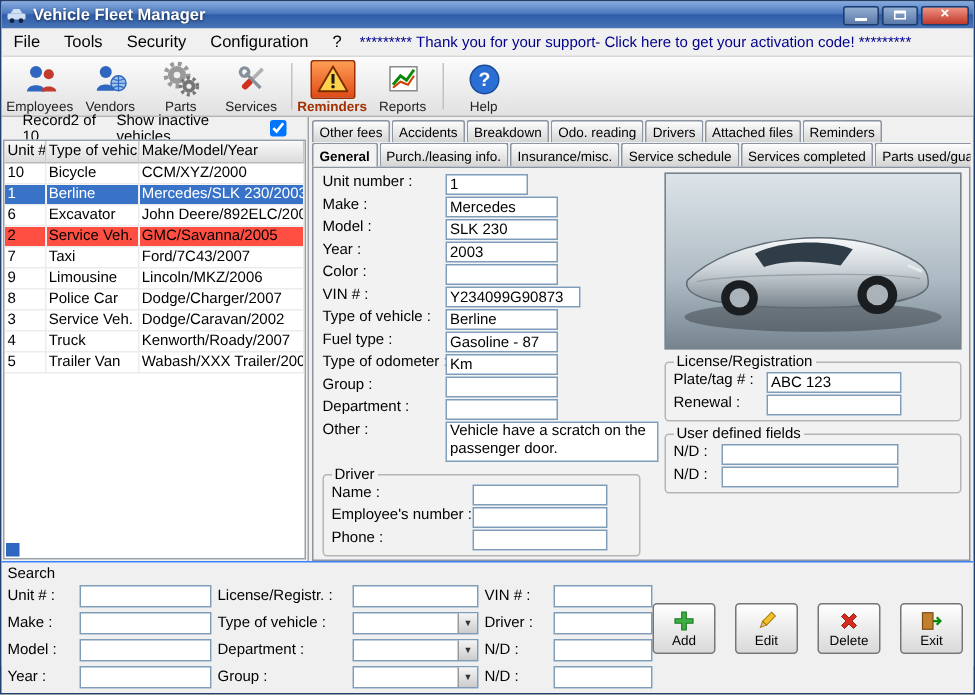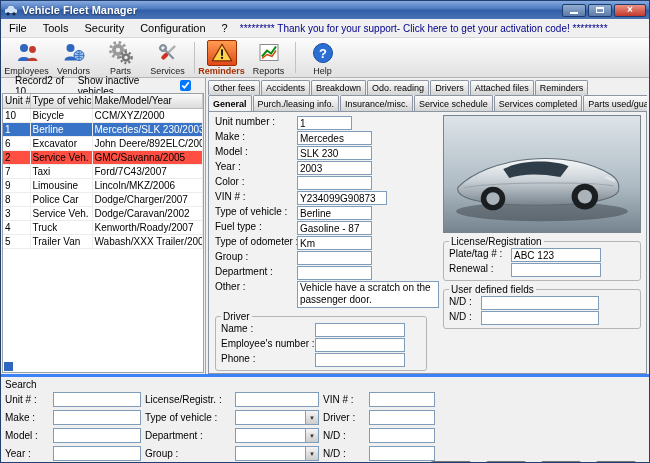--- a/index.html
+++ b/index.html
@@ -60,21 +60,21 @@
   fieldset.gbox{border:1px solid #b5b5b5;border-radius:3px;padding:1px 5px 2px 5px;margin-top:3px;}
   fieldset.gbox legend{font-size:10px;padding:0 2px;}
   .driver-box{width:212px;}
   .driver-box label{width:94px;font-size:10px;flex-shrink:0;}
   .right-col{position:absolute;top:3px;right:5px;width:198px;}
   .car-photo{width:198px;height:118px;border:1px solid #7a848c;overflow:hidden;background:#aebbc4;}
   .lic-box label{width:62px;font-size:10px;flex-shrink:0;}
   .ud-box label{width:32px;font-size:10px;flex-shrink:0;}
 
   
-  .bottom{height:70px;border-top:3px solid #3b82f6;display:flex;background:#f0f0f0;flex-direction:column;}
+  .bottom{height:70px;border-top:1px solid #3b82f6;display:flex;background:#f0f0f0;}
   .search-area{width:462px;padding:1px 0 0 4px;}
   .search-title{font-size:10px;margin:1px 0 2px 0;}
   .sgrid{display:grid;grid-template-columns:44px 88px 86px 84px 42px 66px;gap:3px 4px;font-size:10px;align-items:center;}
   .sgrid label{white-space:nowrap;overflow:hidden;}
   .si{height:15px;border:1px solid #7f9db9;background:#fff;font-size:10px;padding:0 2px;width:100%;}
   .fselect{height:15px;border:1px solid #7f9db9;background:#fff;position:relative;}
   .sel-arrow{position:absolute;right:0;top:0;width:13px;height:13px;background:linear-gradient(#f5f5f5,#cccccc);border-left:1px solid #9a9a9a;font-size:6px;display:flex;align-items:center;justify-content:center;color:#333;}
   .actions{flex:1;display:flex;align-items:flex-end;justify-content:flex-end;gap:13px;padding:0 12px 8px 0;}
   .abtn{width:42px;height:34px;border:1px solid #767676;border-radius:3px;background:linear-gradient(#ffffff,#d9d9d9);display:flex;flex-direction:column;align-items:center;justify-content:center;font-size:9px;gap:1px;}
 </style>

